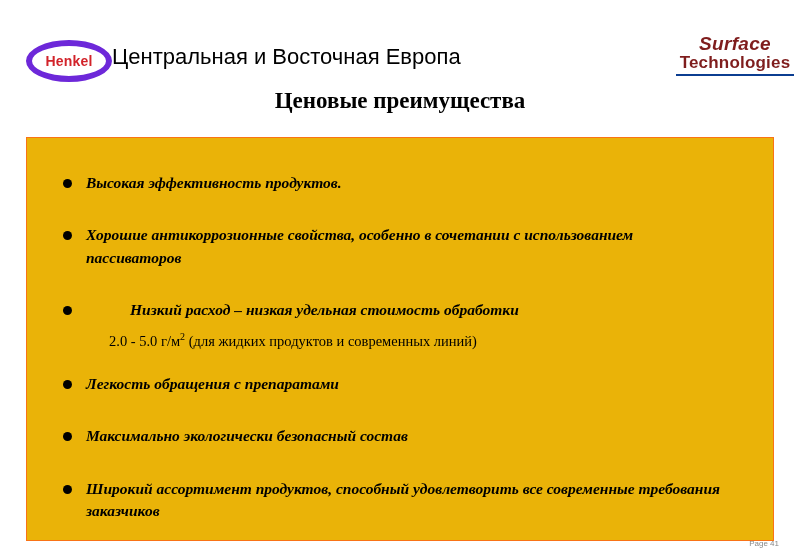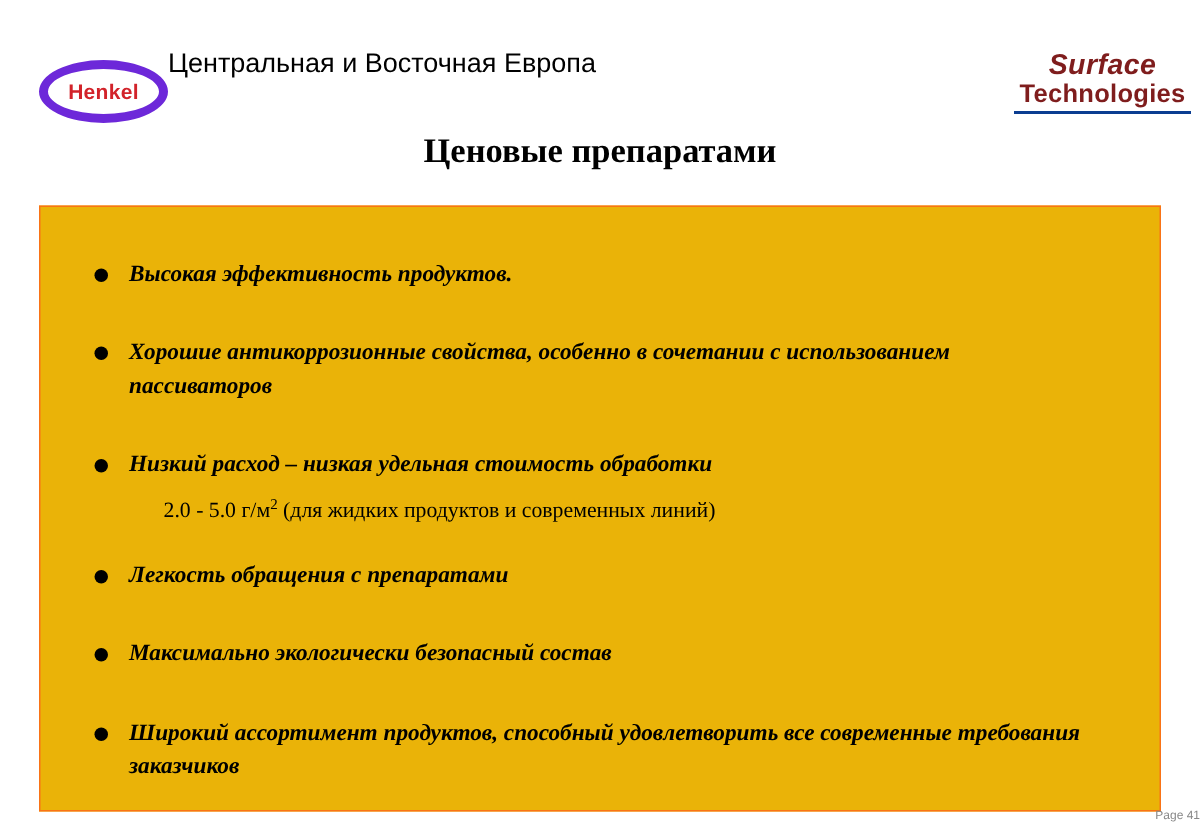--- a/index.html
+++ b/index.html
@@ -45,23 +45,23 @@
     color: #d2232a;
     font-family: "Liberation Sans", sans-serif;
     font-size: 14px;
     font-weight: bold;
     letter-spacing: 0.2px;
   }
 
   .header-title {
     position: absolute;
     left: 112px;
-    top: 6px;
+    top: 18px;
     font-family: "Liberation Sans", sans-serif;
-    font-size: 18px;
+    font-size: 22px;
     color: #000000;
     white-space: nowrap;
   }
 
   .logo-surface {
     position: absolute;
     right: 6px;
     top: 8px;
     width: 118px;
     text-align: center;
@@ -167,21 +167,21 @@
     line-height: 1.4;
   }
   .subitem .sub-text sup {
     font-size: 10px;
     vertical-align: super;
   }
 
   
   .page-number {
     position: absolute;
-    right: 0;
+    right: 21px;
     bottom: 6px;
     font-family: "Liberation Sans", sans-serif;
     font-size: 8px;
     color: #888888;
   }
 </style>
 </head>
 <body>
 
 <div class="slide">
@@ -189,37 +189,37 @@
   <div class="header">
     <div class="logo-henkel">Henkel</div>
     <div class="header-title">Центральная и Восточная Европа</div>
     <div class="logo-surface">
       <div class="line1">Surface</div>
       <div class="line2">Technologies</div>
       <div class="rule"></div>
     </div>
   </div>
 
-  <div class="slide-title">Ценовые препаратами</div>
+  <div class="slide-title">Ценовые преимущества</div>
 
   <div class="content-box">
     <div class="bullets">
 
       <div class="bullet-row">
         <span class="bullet-dot"></span>
         <div class="bullet-text">Высокая эффективность продуктов.</div>
       </div>
 
       <div class="bullet-row">
         <span class="bullet-dot"></span>
         <div class="bullet-text">Хорошие антикоррозионные свойства, особенно в сочетании с использованием пассиваторов</div>
       </div>
 
       <div>
-        <div class="bullet-row" style="margin-bottom:0;">
+        <div class="bullet-row" style="margin-bottom:0;gap:44px;">
           <span class="bullet-dot"></span>
           <div class="bullet-text">Низкий расход – низкая удельная стоимость обработки</div>
         </div>
         <div class="subitem" style="margin-bottom:22px;">
           <span class="sub-marker"></span>
           <span class="sub-text"><span>2.0 - 5.0 г/м</span><sup>2</sup><span> (для жидких продуктов и современных линий)</span></span>
         </div>
       </div>
 
       <div class="bullet-row">

